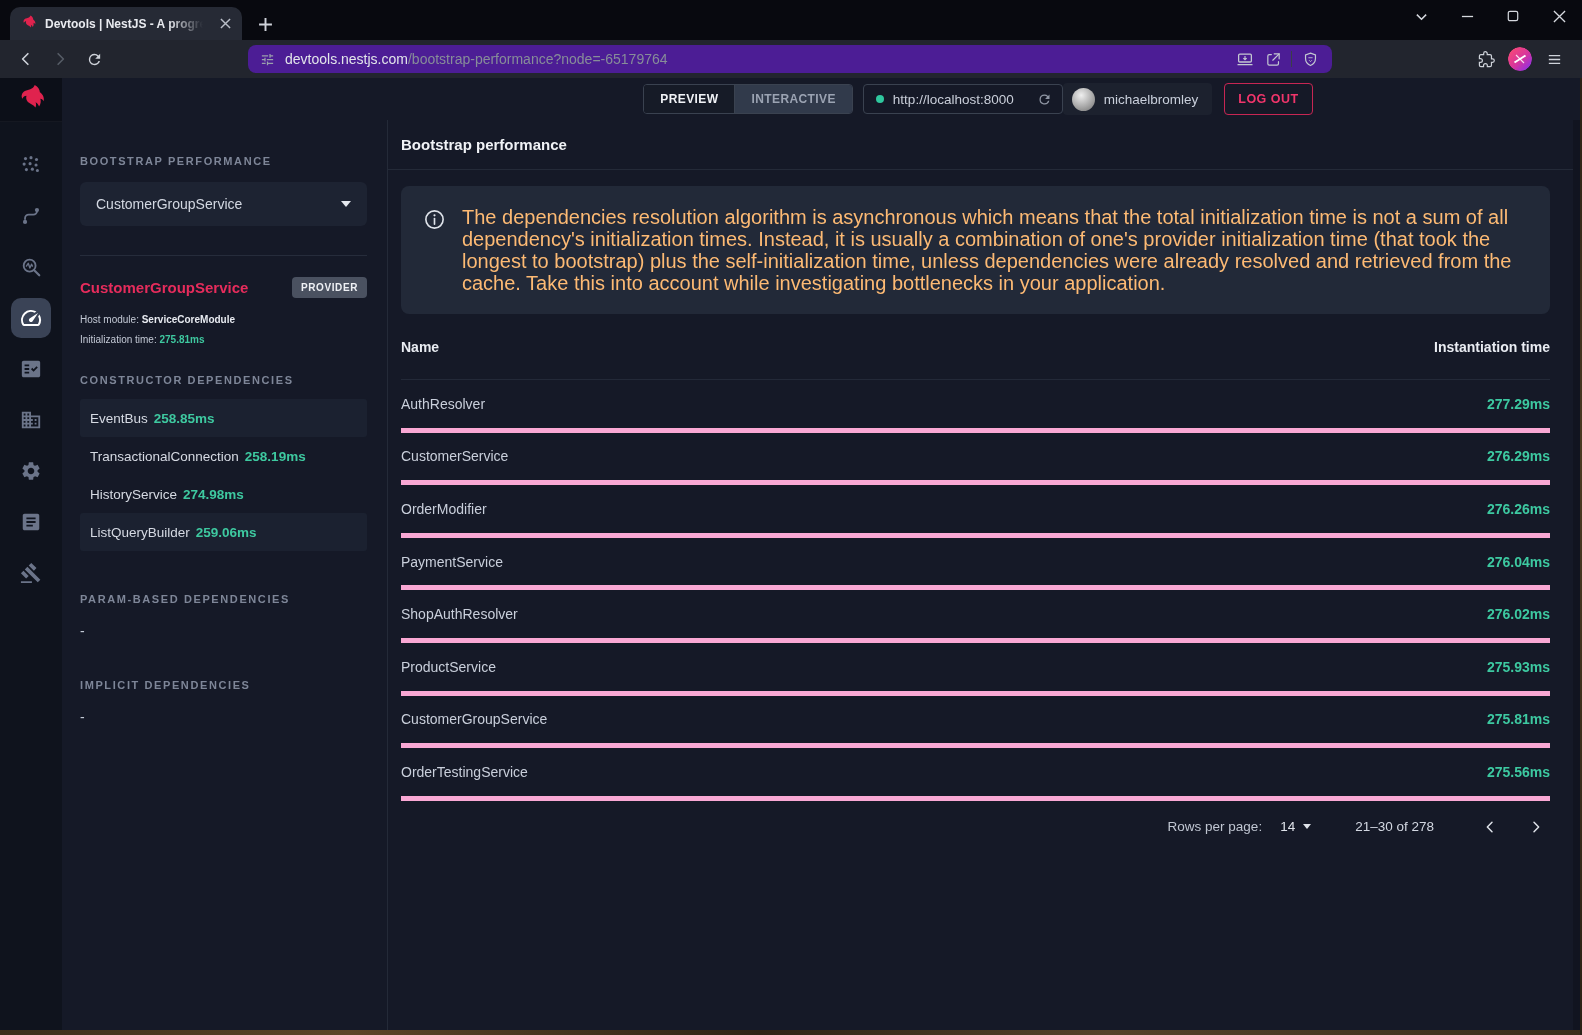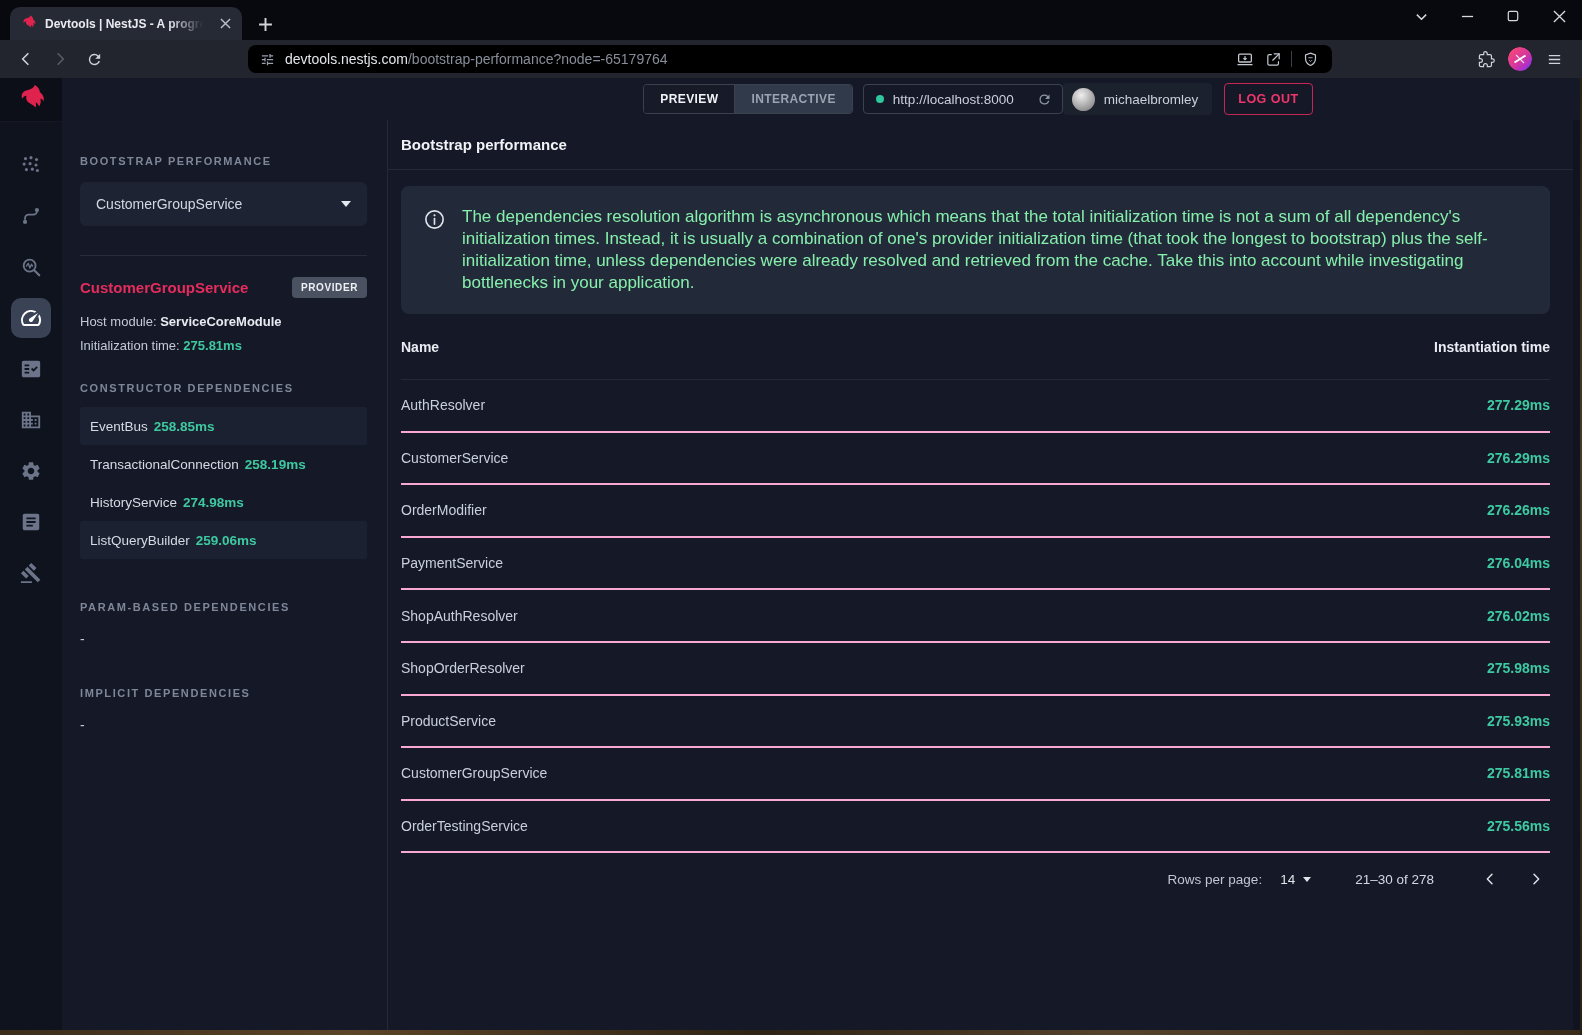--- a/index.html
+++ b/index.html
@@ -14,21 +14,21 @@
   .tab-title{margin-left:8px;font-size:12px;font-weight:700;color:#e9ebf0;white-space:nowrap;overflow:hidden;max-width:158px;-webkit-mask-image:linear-gradient(90deg,#000 78%,transparent);mask-image:linear-gradient(90deg,#000 78%,transparent);}
   .tab-close{margin-left:auto;width:18px;height:18px;display:flex;align-items:center;justify-content:center;color:#b9bec8;border-radius:4px;}
   .newtab{position:absolute;left:252px;top:11px;width:26px;height:26px;display:flex;align-items:center;justify-content:center;color:#cfd3da;}
   .win-controls{position:absolute;right:0;top:0;height:32px;display:flex;}
   .winbtn{width:46px;height:32px;display:flex;align-items:center;justify-content:center;color:#d6d9df;}
 
   .toolbar{height:38px;background:#22252e;display:flex;align-items:center;position:relative;}
   .nav-ic{width:32px;height:30px;display:flex;align-items:center;justify-content:center;color:#cfd3da;}
   .nav-ic.disabled{color:#565c66;}
   .toolbar-left{display:flex;align-items:center;padding-left:10px;gap:2px;}
-  .urlbar{position:absolute;left:248px;top:5px;width:1084px;height:28px;background:#000000;border-radius:8px;display:flex;align-items:center;padding:0 8px 0 12px;}
+  .urlbar{position:absolute;left:248px;top:5px;width:1084px;height:28px;background:#4c1d95;border-radius:8px;display:flex;align-items:center;padding:0 8px 0 12px;}
   .url-text{margin-left:10px;font-size:14px;white-space:nowrap;overflow:hidden;flex:1;}
   .url-host{color:#e2e5ea;}
   .url-path{color:#878d99;}
   .pill-ic{width:28px;height:24px;display:flex;align-items:center;justify-content:center;color:#c3c8d1;}
   .pill-sep{width:1px;height:16px;background:#3a3f49;margin:0 4px;}
   .toolbar-right{position:absolute;right:12px;top:0;height:38px;display:flex;align-items:center;gap:6px;}
   .avatar-br{width:24px;height:24px;border-radius:50%;overflow:hidden;}
 
   
   .app{position:absolute;top:78px;left:0;right:0;bottom:5px;display:flex;}
@@ -60,44 +60,44 @@
   .sec-label{font-size:11px;font-weight:700;letter-spacing:1.6px;color:#7e8698;}
   .panel .sec-label.first{margin-top:35px;}
   .node-select{margin-top:15px;height:44px;background:#1d2332;border-radius:6px;display:flex;align-items:center;padding:0 16px;}
   .node-select-value{font-size:14px;color:#d3d8e2;}
   .caret-down{margin-left:auto;width:0;height:0;border-left:5px solid transparent;border-right:5px solid transparent;border-top:6px solid #e4e7ee;}
   .hint{margin-top:19px;font-size:14px;line-height:21px;color:#c3c9d5;}
   .panel-divider{margin-top:29px;height:1px;background:#262c3b;}
   .node-head{margin-top:21px;display:flex;align-items:center;justify-content:space-between;}
   .node-name{font-size:15px;font-weight:700;color:#e62c5c;}
   .badge{background:#4a5160;color:#eef0f4;font-size:10px;font-weight:700;letter-spacing:.6px;padding:5px 9px;border-radius:4px;}
-  .kv{margin-top:16px;font-size:13px;color:#c3c9d5;}
+  .kv{margin-top:16px;font-size:10px;color:#c3c9d5;}
   .kv + .kv{margin-top:9px;}
   .kv b{color:#e8ebf1;font-weight:700;}
   .kv .teal{color:#3ec9a0;font-weight:700;}
   .sec-label.ctor{margin-top:29px;}
   .dep-list{margin-top:13px;}
   .dep-item{height:38px;display:flex;align-items:center;padding:0 10px;font-size:13.5px;color:#d6dae3;border-radius:3px;}
   .dep-item.hl{background:#1b2130;}
   .dep-time{margin-left:6px;color:#3ec9a0;font-weight:700;}
   .sec-label.param{margin-top:42px;}
   .dash{margin-top:18px;font-size:14px;color:#c3c9d5;}
   .sec-label.implicit{margin-top:40px;}
 
   
   .main{flex:1;border-left:1px solid #242a38;min-width:0;position:relative;}
   .main-inner{padding:0 32px 0 13px;}
   .main-title-row{height:50px;display:flex;align-items:center;border-bottom:1px solid #242a38;padding:0 32px 0 13px;}
   .main-title{font-size:15px;font-weight:700;color:#f0f2f6;}
   .info-box{margin-top:16px;background:#222938;border-radius:8px;display:flex;padding:20px 22px;gap:16px;}
   .info-ic{flex:0 0 auto;color:#dfe3ea;margin-top:2px;}
-  .info-text{font-size:17px;line-height:22px;color:#86efac;}
+  .info-text{font-size:20px;line-height:22px;color:#fdba74;}
   .tbl-header{height:66px;display:flex;align-items:center;justify-content:space-between;border-bottom:1px solid #232938;}
   .tbl-header .col{font-size:14px;font-weight:700;color:#e9ecf2;}
-  .tbl-row{height:52.6px;display:flex;align-items:center;justify-content:space-between;border-bottom:2px solid #f9a8d4;}
+  .tbl-row{height:52.6px;display:flex;align-items:center;justify-content:space-between;border-bottom:5px solid #f9a8d4;}
   .cell-name{font-size:14px;color:#c9cfdb;}
   .cell-time{font-size:14px;font-weight:700;color:#3dc9a1;}
   .pagination{height:52px;display:flex;align-items:center;justify-content:flex-end;font-size:13.5px;color:#c0c6d2;}
   .pg-label{margin-right:18px;}
   .pg-pp{display:flex;align-items:center;gap:8px;color:#dfe3ea;}
   .pg-caret{width:0;height:0;border-left:4.5px solid transparent;border-right:4.5px solid transparent;border-top:5.5px solid #dfe3ea;}
   .pg-range{margin-left:44px;margin-right:42px;color:#d3d8e2;}
   .pg-btn{width:28px;height:28px;display:flex;align-items:center;justify-content:center;color:#dfe3ea;}
   .pg-btn + .pg-btn{margin-left:18px;}
   .scroll-track{position:absolute;right:0;top:0;bottom:0;width:9px;background:#111420;}
@@ -385,24 +385,20 @@
                 <span class="cell-name">OrderModifier</span>
                 <span class="cell-time">276.26ms</span>
               </div>
             <div class="tbl-row">
                 <span class="cell-name">PaymentService</span>
                 <span class="cell-time">276.04ms</span>
               </div>
             <div class="tbl-row">
                 <span class="cell-name">ShopAuthResolver</span>
                 <span class="cell-time">276.02ms</span>
-              </div>
-            <div class="tbl-row">
-                <span class="cell-name">ShopOrderResolver</span>
-                <span class="cell-time">275.98ms</span>
               </div>
             <div class="tbl-row">
                 <span class="cell-name">ProductService</span>
                 <span class="cell-time">275.93ms</span>
               </div>
             <div class="tbl-row">
                 <span class="cell-name">CustomerGroupService</span>
                 <span class="cell-time">275.81ms</span>
               </div>
             <div class="tbl-row">

